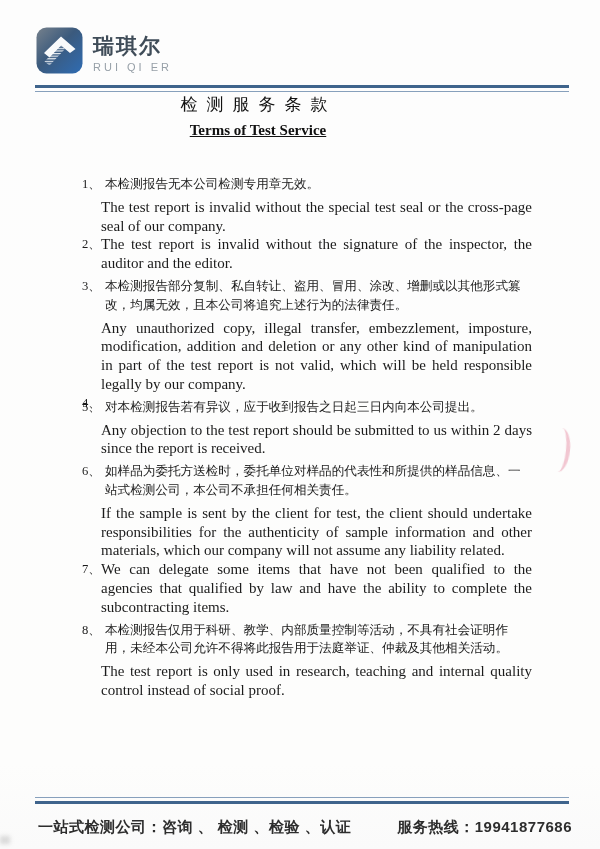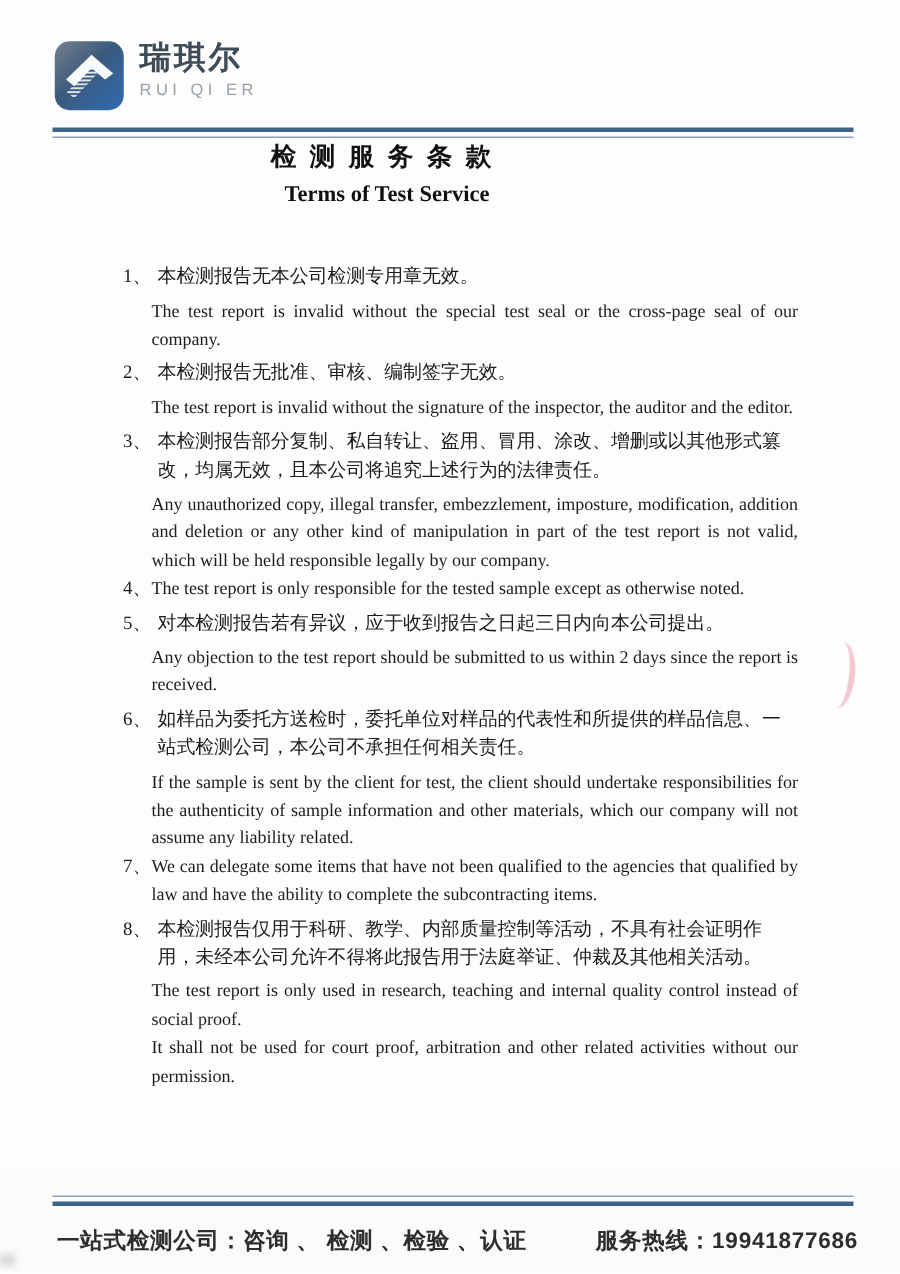--- a/index.html
+++ b/index.html
@@ -3,47 +3,47 @@
 <meta charset="utf-8">
 <style>
   html,body { margin:0; padding:0; background:#ffffff; }
   .page {
     position:relative; width:600px; height:849px; overflow:hidden;
     background:linear-gradient(180deg,#fdfdfd 0%, #fdfdfc 90%, #fafafa 100%);
     font-family:"Liberation Serif","DejaVu Serif",serif; color:#1b1b1b;
   }
 
   
-  .logo-wrap { position:absolute; top:27px; left:36px; display:flex; align-items:flex-start; gap:10px; }
+  .logo-wrap { position:absolute; top:27px; left:36px; display:flex; align-items:flex-end; gap:10px; }
   .logo-square { width:47px; height:47px; display:block; }
   .logo-text { display:flex; flex-direction:column; justify-content:center; font-family:"Liberation Sans","DejaVu Sans",sans-serif; }
   .logo-cn { font-size:21px; font-weight:600; color:#3f4c58; letter-spacing:2px; line-height:24px; }
   .logo-en { font-size:11px; color:#97a0a8; letter-spacing:3px; line-height:14px; margin-top:2px; }
 
   .rule-header {
     position:absolute; top:85px; left:35px; width:534px; height:3px;
     border-top:3px solid #3f648c; border-bottom:1px solid #87a0bc; box-sizing:content-box;
   }
 
   
   .title-cn {
     position:absolute; top:93px; left:0; width:508px; text-align:center;
-    font-size:17px; font-weight:bold; letter-spacing:9px; text-indent:9px; color:#121212;
+    font-size:17px; font-weight:normal; letter-spacing:9px; text-indent:9px; color:#121212;
   }
   .title-en {
     position:absolute; top:122px; left:0; width:516px; text-align:center;
-    font-size:15px; font-weight:bold; color:#101010;
+    font-size:15px; font-weight:bold; color:#101010;text-decoration:underline;
   }
 
   
   .terms { position:absolute; top:171px; left:82px; width:450px; line-height:18.8px; }
   .term-item { position:relative; padding-left:19px; }
   .term-num { position:absolute; left:0; top:0; font-size:12.6px; }
   .term-cn { margin:4px; font-size:12.6px; }
-  .term-en { margin:0; font-size:12px; text-align:justify; }
+  .term-en { margin:0; font-size:15px; text-align:justify; }
 
   
   .seal-fragment {
     position:absolute; left:550px; top:428px; width:16px; height:44px;
     border-right:4px solid rgba(224,110,140,0.38); border-radius:50%;
     transform:rotate(6deg); filter:blur(0.4px);
   }
 
   
   .rule-footer {
@@ -96,33 +96,31 @@
   <div class="terms">
 
     <div class="term-item">
       <span class="term-num">1、</span>
       <p class="term-cn">本检测报告无本公司检测专用章无效。</p>
       <p class="term-en">The test report is invalid without the special test seal or the cross-page seal of our company.</p>
     </div>
 
     <div class="term-item">
       <span class="term-num">2、</span>
-      <p class="term-cn">本检测报告无批准、审核、编制签字无效。</p>
       <p class="term-en">The test report is invalid without the signature of the inspector, the auditor and the editor.</p>
     </div>
 
     <div class="term-item">
       <span class="term-num">3、</span>
       <p class="term-cn">本检测报告部分复制、私自转让、盗用、冒用、涂改、增删或以其他形式篡改，均属无效，且本公司将追究上述行为的法律责任。</p>
       <p class="term-en">Any unauthorized copy, illegal transfer, embezzlement, imposture, modification, addition and deletion or any other kind of manipulation in part of the test report is not valid, which will be held responsible legally by our company.</p>
     </div>
 
     <div class="term-item">
       <span class="term-num">4、</span>
-      <p class="term-en">The test report is only responsible for the tested sample except as otherwise noted.</p>
     </div>
 
     <div class="term-item">
       <span class="term-num">5、</span>
       <p class="term-cn">对本检测报告若有异议，应于收到报告之日起三日内向本公司提出。</p>
       <p class="term-en">Any objection to the test report should be submitted to us within 2 days since the report is received.</p>
     </div>
 
     <div class="term-item">
       <span class="term-num">6、</span>
@@ -132,21 +130,20 @@
 
     <div class="term-item">
       <span class="term-num">7、</span>
       <p class="term-en">We can delegate some items that have not been qualified to the agencies that qualified by law and have the ability to complete the subcontracting items.</p>
     </div>
 
     <div class="term-item">
       <span class="term-num">8、</span>
       <p class="term-cn">本检测报告仅用于科研、教学、内部质量控制等活动，不具有社会证明作用，未经本公司允许不得将此报告用于法庭举证、仲裁及其他相关活动。</p>
       <p class="term-en">The test report is only used in research, teaching and internal quality control instead of social proof.</p>
-      <p class="term-en">It shall not be used for court proof, arbitration and other related activities without our permission.</p>
     </div>
 
   </div>
 
   <div class="seal-fragment"></div>
 
   <div class="rule-footer"></div>
   <div class="footer-row">
     <span>一站式检测公司：咨询 、 检测 、检验 、认证</span>
     <span>服务热线：19941877686</span>

